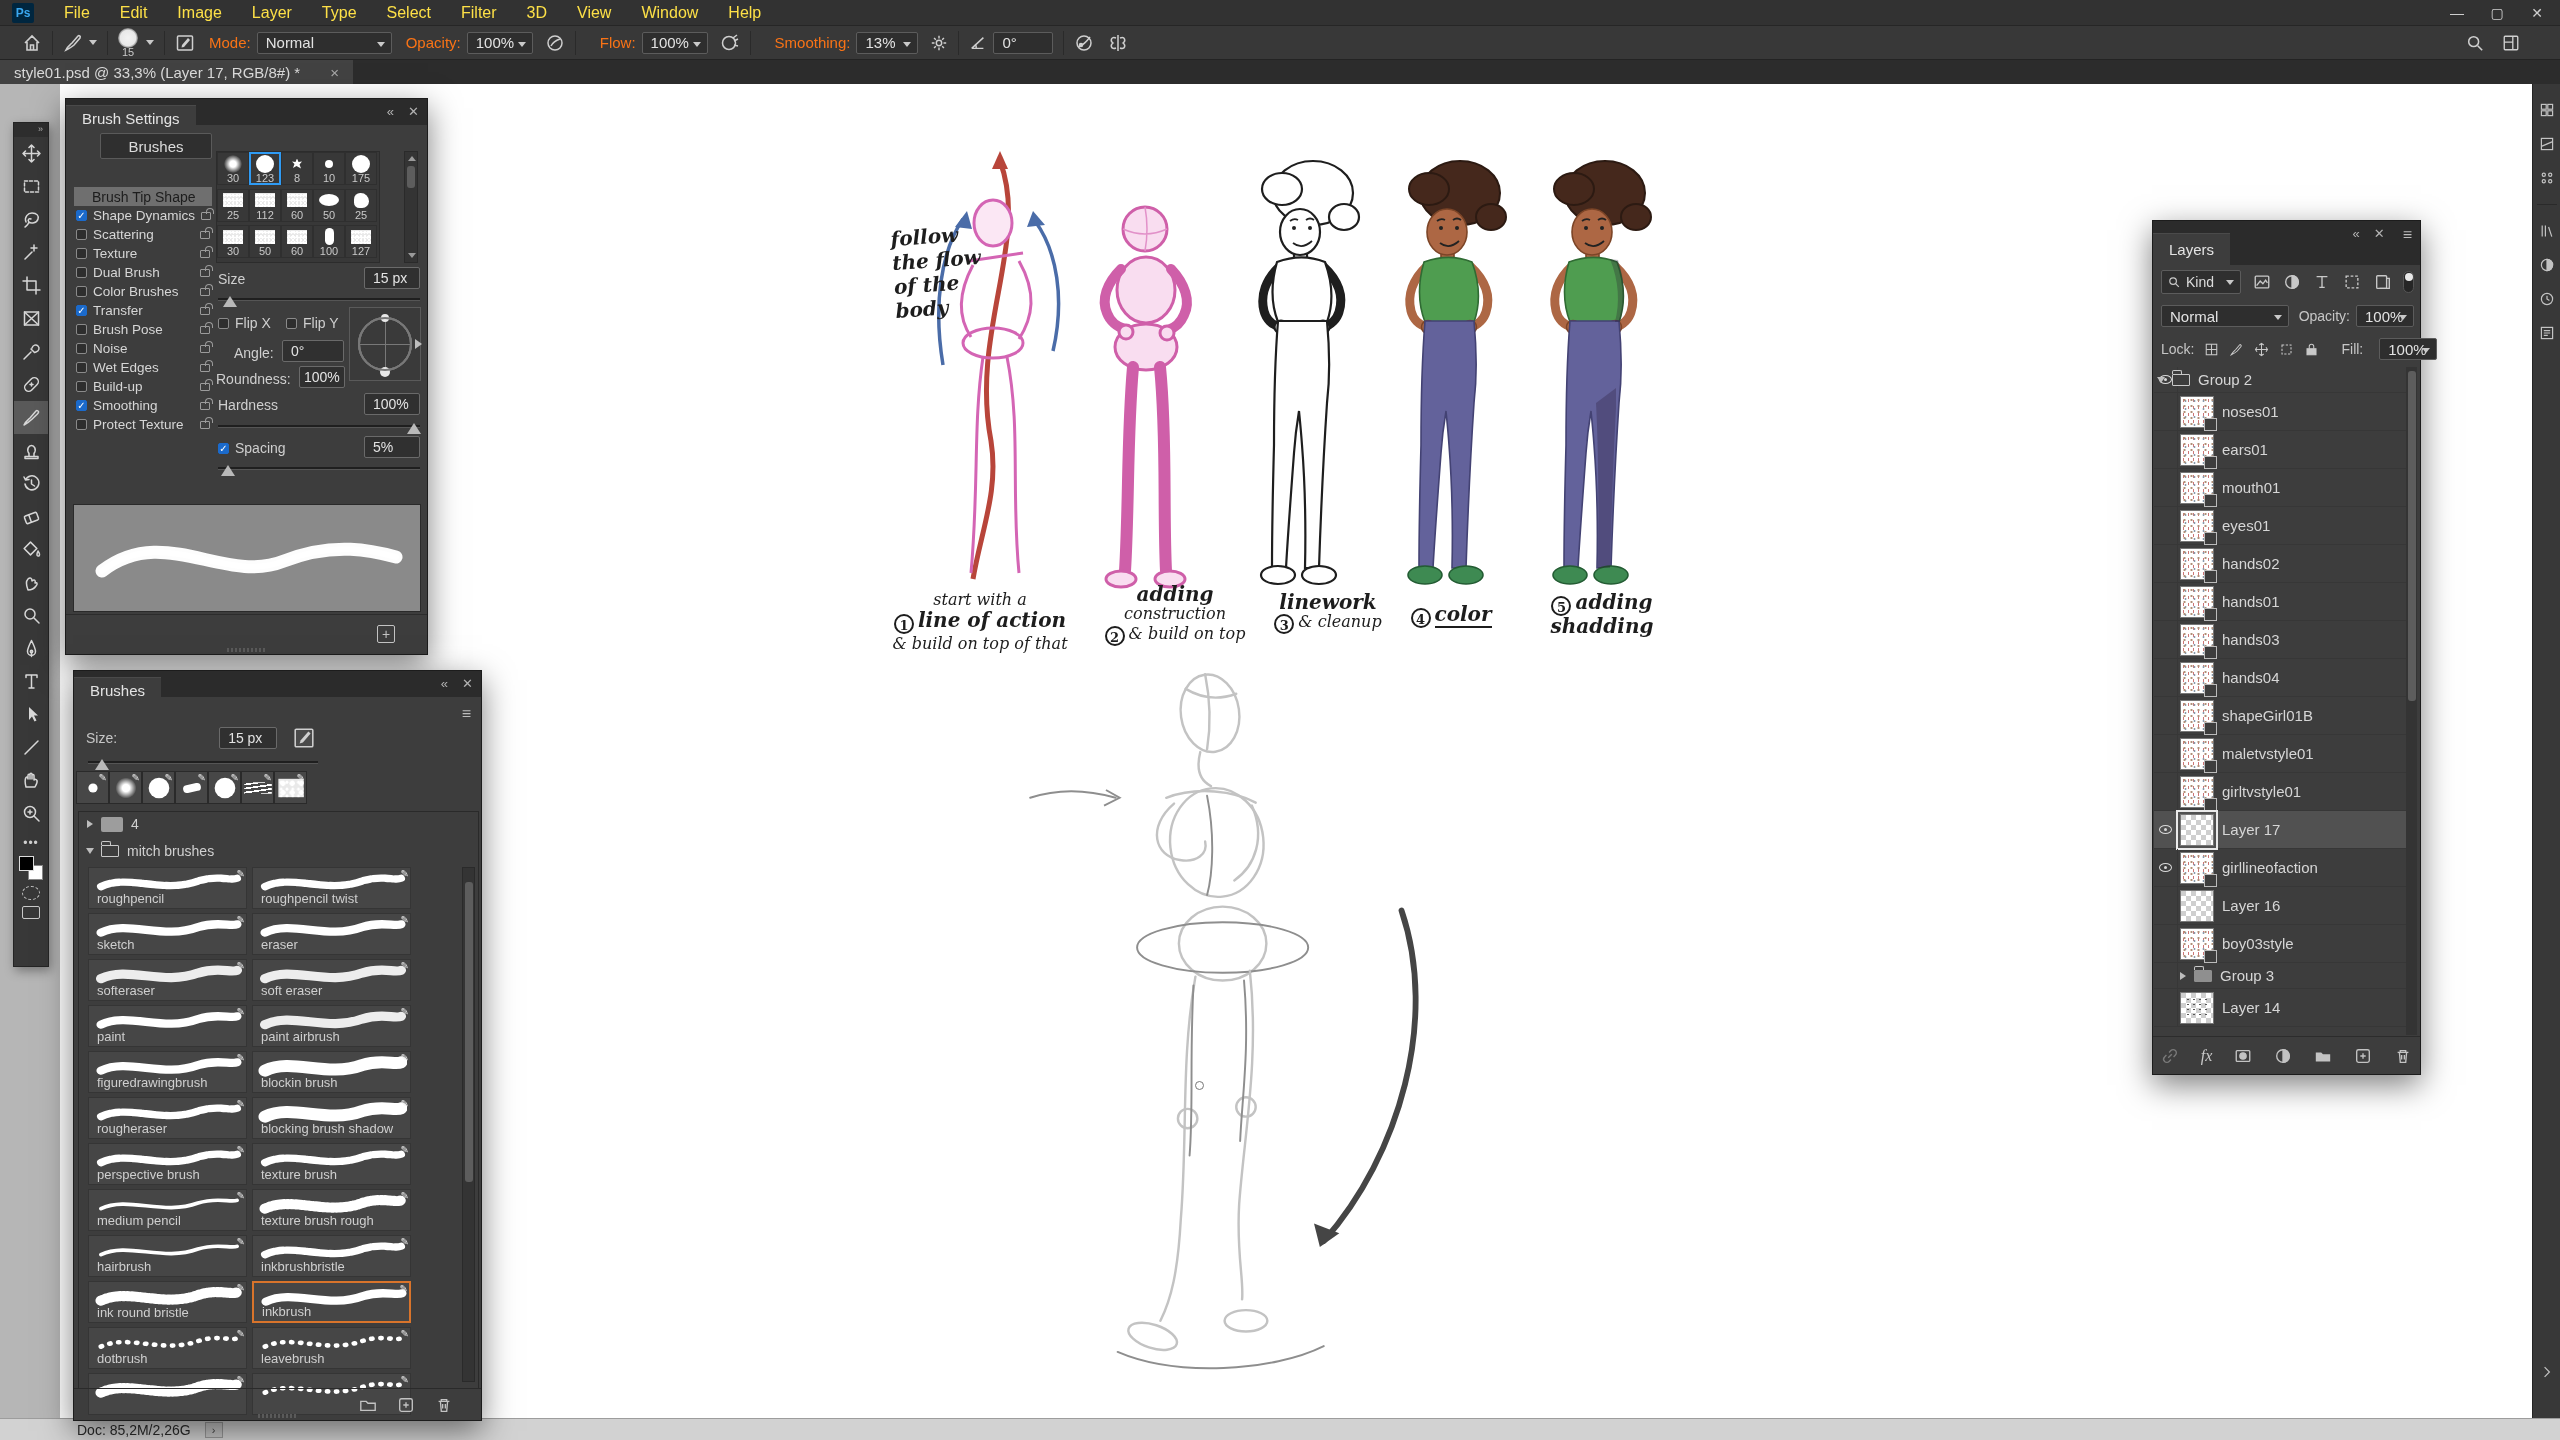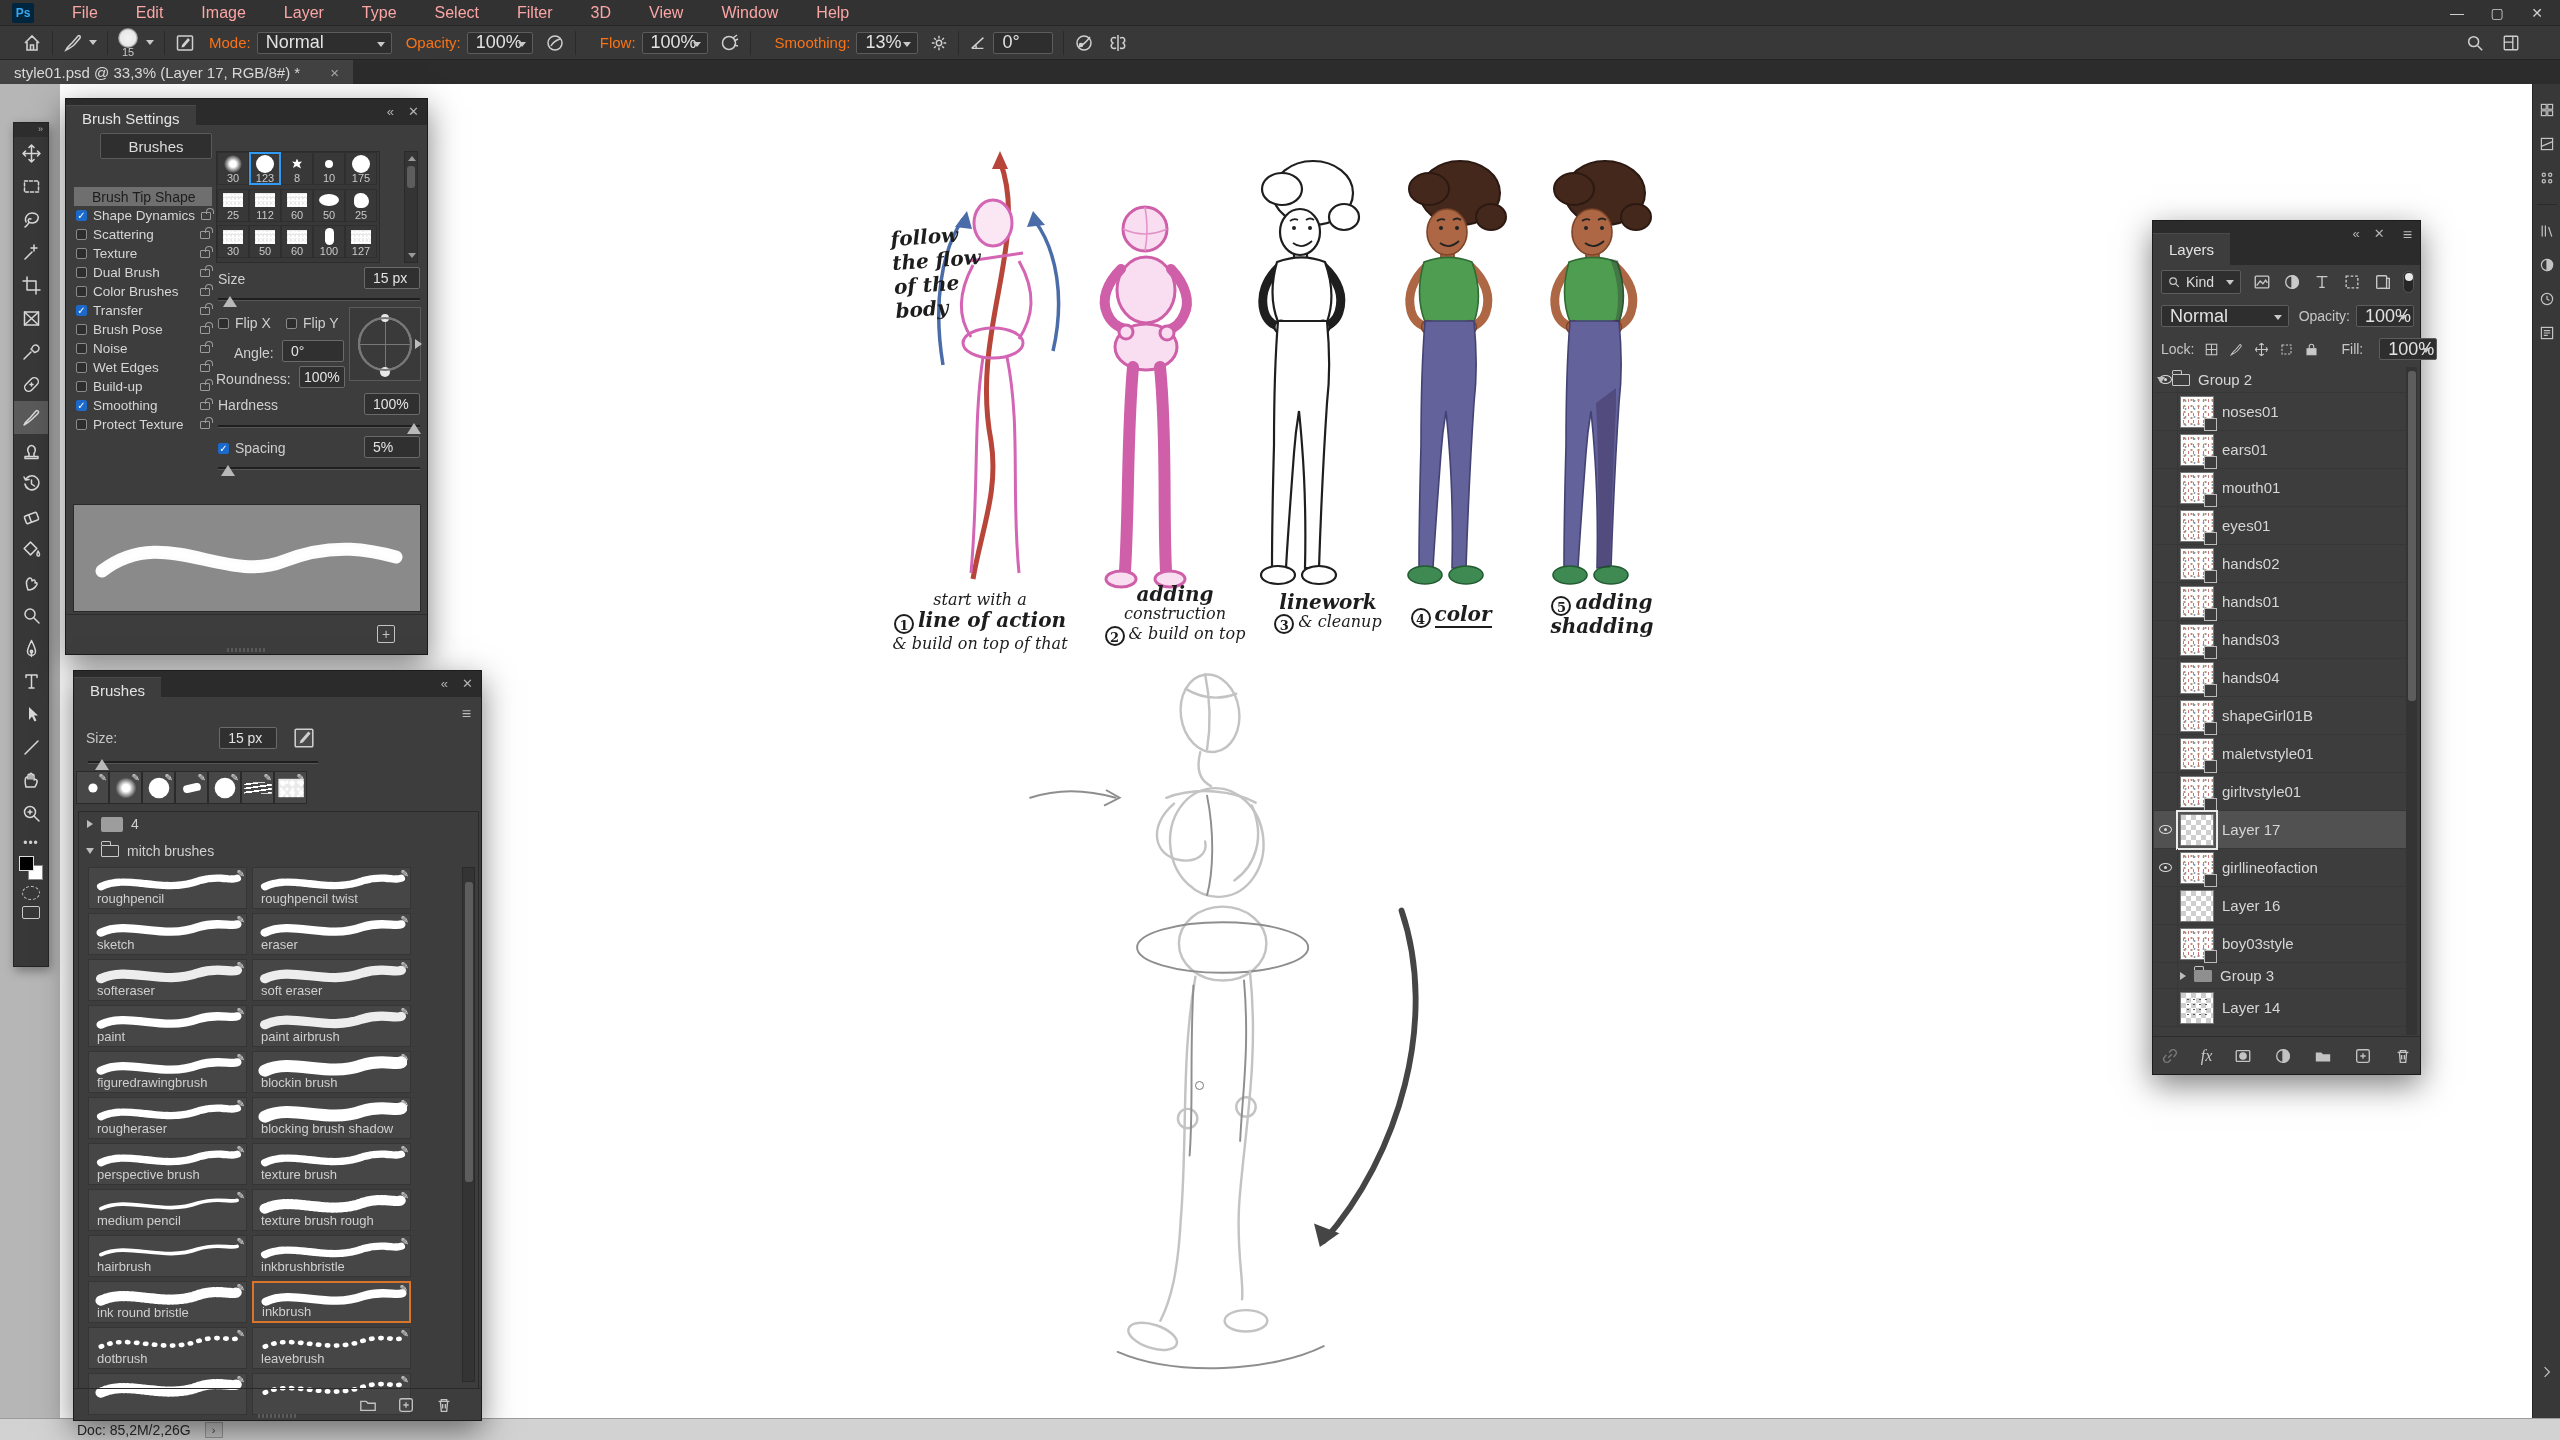--- a/index.html
+++ b/index.html
@@ -7,32 +7,32 @@
     font-family:"Liberation Sans", sans-serif; -webkit-font-smoothing:antialiased; }
   .abs { position:absolute; }
   svg { display:block; }
 
   
   #menubar { position:absolute; left:0; top:0; width:2560px; height:26px; background:#323232;
     display:flex; align-items:center; z-index:50; border-bottom:1px solid #262626;}
   .ps-logo { width:22px; height:20px; background:#00263f; color:#3aa8f0; font-weight:bold;
     font-size:12px; display:flex; align-items:center; justify-content:center; margin-left:12px; border-radius:2px;}
   #menu-items { display:flex; gap:30px; margin-left:30px; }
-  .menu-item { color:#fca5a5; font-size:16px; cursor:default;margin-left:8px; }
+  .menu-item { color:#fde047; font-size:16px; cursor:default; }
   .win-controls { margin-left:auto; display:flex; gap:26px; margin-right:16px; color:#cfcfcf; font-size:14px;}
   .win-controls span{width:14px;text-align:center;}
 
   
   #optionsbar { position:absolute; left:0; top:26px; width:2560px; height:34px; background:#383838;
     border-bottom:1px solid #232323; display:flex; align-items:center; z-index:49; color:#cfcfcf; font-size:15px;}
   .ob-sep { width:1px; height:24px; background:#2a2a2a; margin:0 10px; }
   .ob-icon { display:flex; align-items:center; justify-content:center; }
   .ob-label { color:#f97316; margin:0 6px 0 14px; }
   .field { background:#2e2e2e; border:1px solid #5c5c5c; border-radius:2px; color:#e2e2e2;
-    height:22px; display:flex; align-items:center; padding:0 8px; font-size:18px; }
+    height:22px; display:flex; align-items:center; padding:0 8px; font-size:15px; }
   .ddl { position:relative; padding-right:20px; }
   .caret { width:0; height:0; border-left:4px solid transparent; border-right:4px solid transparent;
     border-top:5px solid #c9c9c9; display:inline-block; }
   .ddl .caret { position:absolute; right:6px; top:9px; }
   .brush-preview-dot { width:20px; height:20px; border-radius:50%;
     background:radial-gradient(circle,#f2f2f2 0%,#e8e8e8 55%,rgba(230,230,230,0) 80%); }
   .ob-brushnum { font-size:11px; color:#c9c9c9; text-align:center; line-height:9px;}
   .ob-right { position:absolute; right:40px; top:0; height:34px; display:flex; align-items:center; gap:18px;}
 
   

